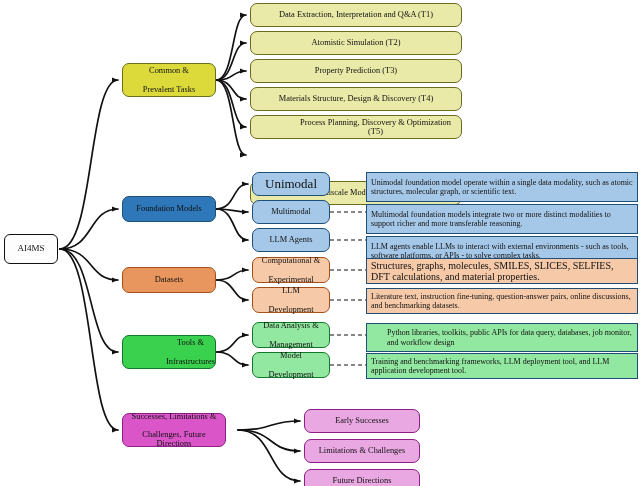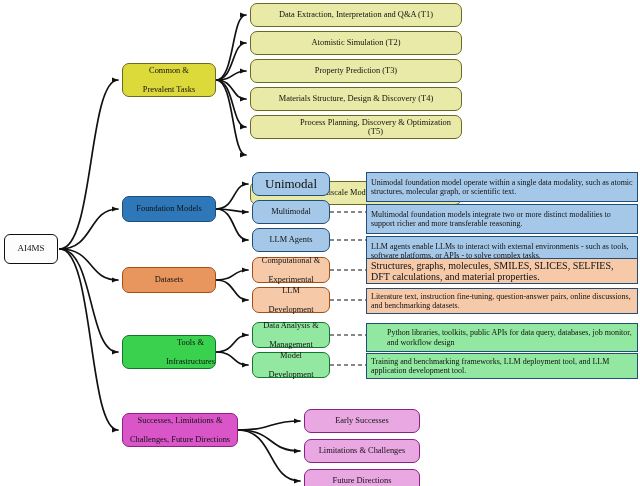--- a/index.html
+++ b/index.html
@@ -123,21 +123,21 @@
         <br>
         <span>Management</span>
       </div>
       <div class="desc" style="left: 366px; top: 323px; width: 272px; height: 29px; background: rgb(146, 232, 160); font-size: 8px; padding-left: 20px;">Python libraries, toolkits, public APIs for data query, databases, job monitor, and workflow design</div>
       <div class="node" style="left: 252px; top: 352px; width: 78px; height: 26px; background: rgb(146, 232, 160); border-color: rgb(17, 119, 42); font-size: 8.4px; flex-direction: column;">
         <span>Model</span>
         <br>
         <span>Development</span>
       </div>
       <div class="desc" style="left: 366px; top: 353px; width: 272px; height: 26px; background: rgb(146, 232, 160); font-size: 8px;">Training and benchmarking frameworks, LLM deployment tool, and LLM application development tool.</div>
-      <div class="node lvl1" style="left: 122px; top: 413px; width: 116px; height: 34px; background: rgb(217, 85, 200); border-color: rgb(141, 31, 134); font-size: 8.4px; flex-direction: column; text-align: center;">
+      <div class="node lvl1" style="left: 122px; top: 413px; width: 104px; height: 34px; background: rgb(217, 85, 200); border-color: rgb(141, 31, 134); font-size: 8.4px; flex-direction: column; text-align: center;">
         <span>Successes, Limitations &amp;</span>
         <br>
         <span>Challenges, Future Directions</span>
       </div>
       <div class="node" style="left: 304px; top: 409px; width: 116px; height: 24px; background: rgb(233, 168, 226); border-color: rgb(141, 31, 134); font-size: 8.4px; flex-direction: column;">
         <span>Early Successes</span>
       </div>
       <div class="node" style="left: 304px; top: 439px; width: 116px; height: 24px; background: rgb(233, 168, 226); border-color: rgb(141, 31, 134); font-size: 8.4px; flex-direction: column;">
         <span>Limitations &amp; Challenges</span>
       </div>

